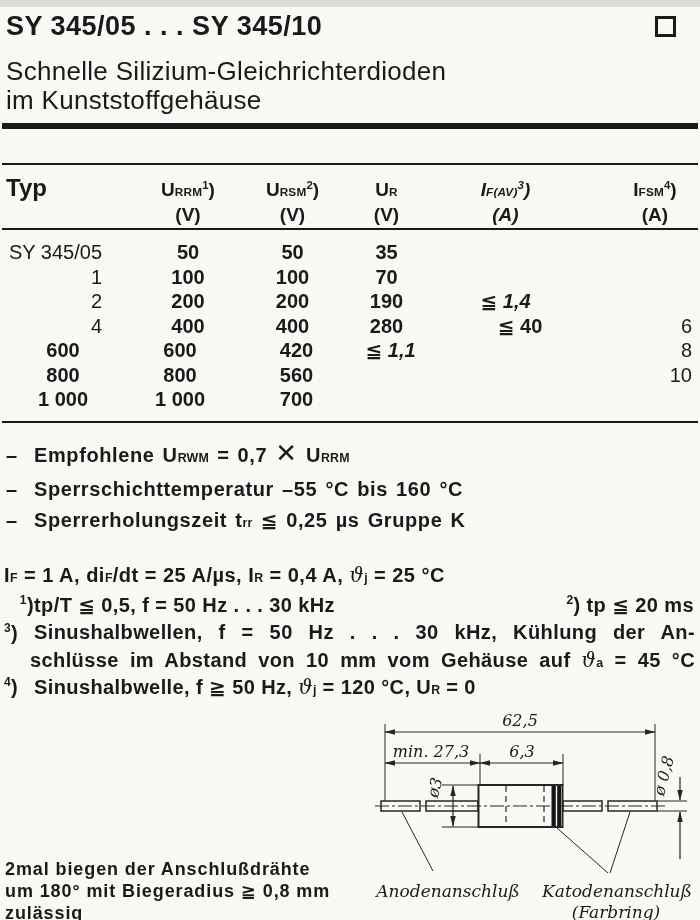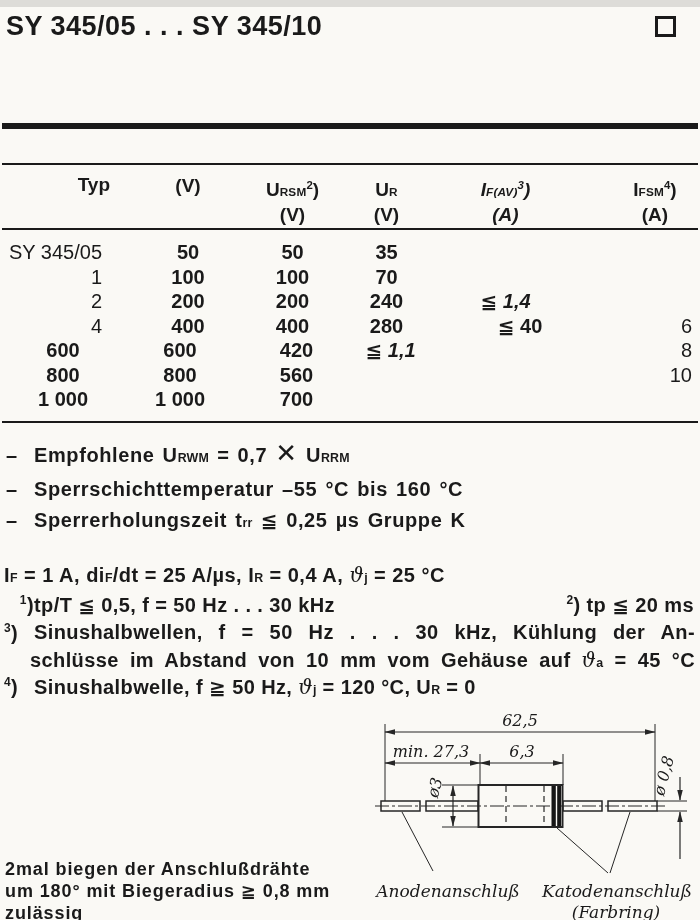--- a/index.html
+++ b/index.html
@@ -18,21 +18,21 @@
   .rule{ left:2px; right:2px; background:var(--ink); }
   .rule-thick{ top:116px; height:6px; }
   .rule-1{ top:156px; height:2px; }
   .rule-2{ top:221px; height:2px; }
   .rule-3{ top:414px; height:2px; }
   
   .tgrid{ display:grid; grid-template-columns:110px 140px 85px 95px 135px 135px; left:0; right:0; }
   .thead{ top:167px; }
   .th{ text-align:center; font-size:19px; font-weight:bold; line-height:23px; }
   .c2{ padding-left:16px; } .c3{ } .c4{ padding-left:8px; } .c5{ padding-left:16px;font-style:italic; } .c6{ padding-left:45px; }
-  .th-typ{ text-align:right; padding-left:6px; font-size:19px; font-weight:bold; }
+  .th-typ{ text-align:left; padding-left:6px; font-size:24px; font-weight:bold; }
   .tbody{ top:233px; row-gap:0; }
   .tbody .cell{ font-size:20px; font-weight:bold; line-height:24.5px; text-align:center; }
   .tbody .cell-typ{ text-align:right; padding-right:8px; font-size:20px; font-weight:normal; line-height:24.5px; }
   .sb{ font-size:.62em; letter-spacing:.2px; }
   .sp{ font-size:.6em; vertical-align:super; }
   
   .notes{ top:431px; left:6px; right:4px; font-size:20px; font-weight:bold; letter-spacing:.6px; word-spacing:2px; }
   .note-line{ line-height:31px; white-space:nowrap; }
   .note-cont{ padding-left:228px; }
   .dash{ display:inline-block; width:28px; }
@@ -54,29 +54,34 @@
   .dlabel{ font:italic 17px "DejaVu Serif",serif; fill:var(--ink); }
   svg .ln{ stroke:#262626; fill:none; }
 </style>
 </head>
 <body>
 
 <div class="page">
 
   <div class="abs title">SY 345/05 . . . SY 345/10</div>
   <div class="abs corner-box"></div>
+  <div class="abs subtitle">
+    <div>Schnelle Silizium-Gleichrichterdioden</div>
+    <div>im Kunststoffgehäuse</div>
+  </div>
   <div class="abs rule rule-thick"></div>
 
   <div class="abs rule rule-1"></div>
   <div class="abs rule rule-2"></div>
   <div class="abs rule rule-3"></div>
 
   <div class="abs tgrid thead">
     <div class="th-typ">Typ</div>
     <div class="th c2">
+      <div><span>U</span><span class="sb">RRM</span><span class="sp">1</span><span>)</span></div>
       <div>(V)</div>
     </div>
     <div class="th c3">
       <div><span>U</span><span class="sb">RSM</span><span class="sp">2</span><span>)</span></div>
       <div>(V)</div>
     </div>
     <div class="th c4">
       <div><span>U</span><span class="sb">R</span><span class="sp"></span><span></span></div>
       <div>(V)</div>
     </div>
@@ -102,21 +107,21 @@
     <span class="cell-typ">1</span>
     <span class="cell c2">100</span>
     <span class="cell c3">100</span>
     <span class="cell c4">70</span>
     <span class="cell c5"></span>
     <span class="cell c6"></span>
 
     <span class="cell-typ">2</span>
     <span class="cell c2">200</span>
     <span class="cell c3">200</span>
-    <span class="cell c4">240</span>
+    <span class="cell c4">190</span>
     <span class="cell c5">≦ 1,4</span>
     <span class="cell c6"></span>
 
     <span class="cell-typ">4</span>
     <span class="cell c2">400</span>
     <span class="cell c3">400</span>
     <span class="cell c4">280</span>
     <span class="cell c6">≦ 40</span>
 
     <span class="cell-typ">6</span>

